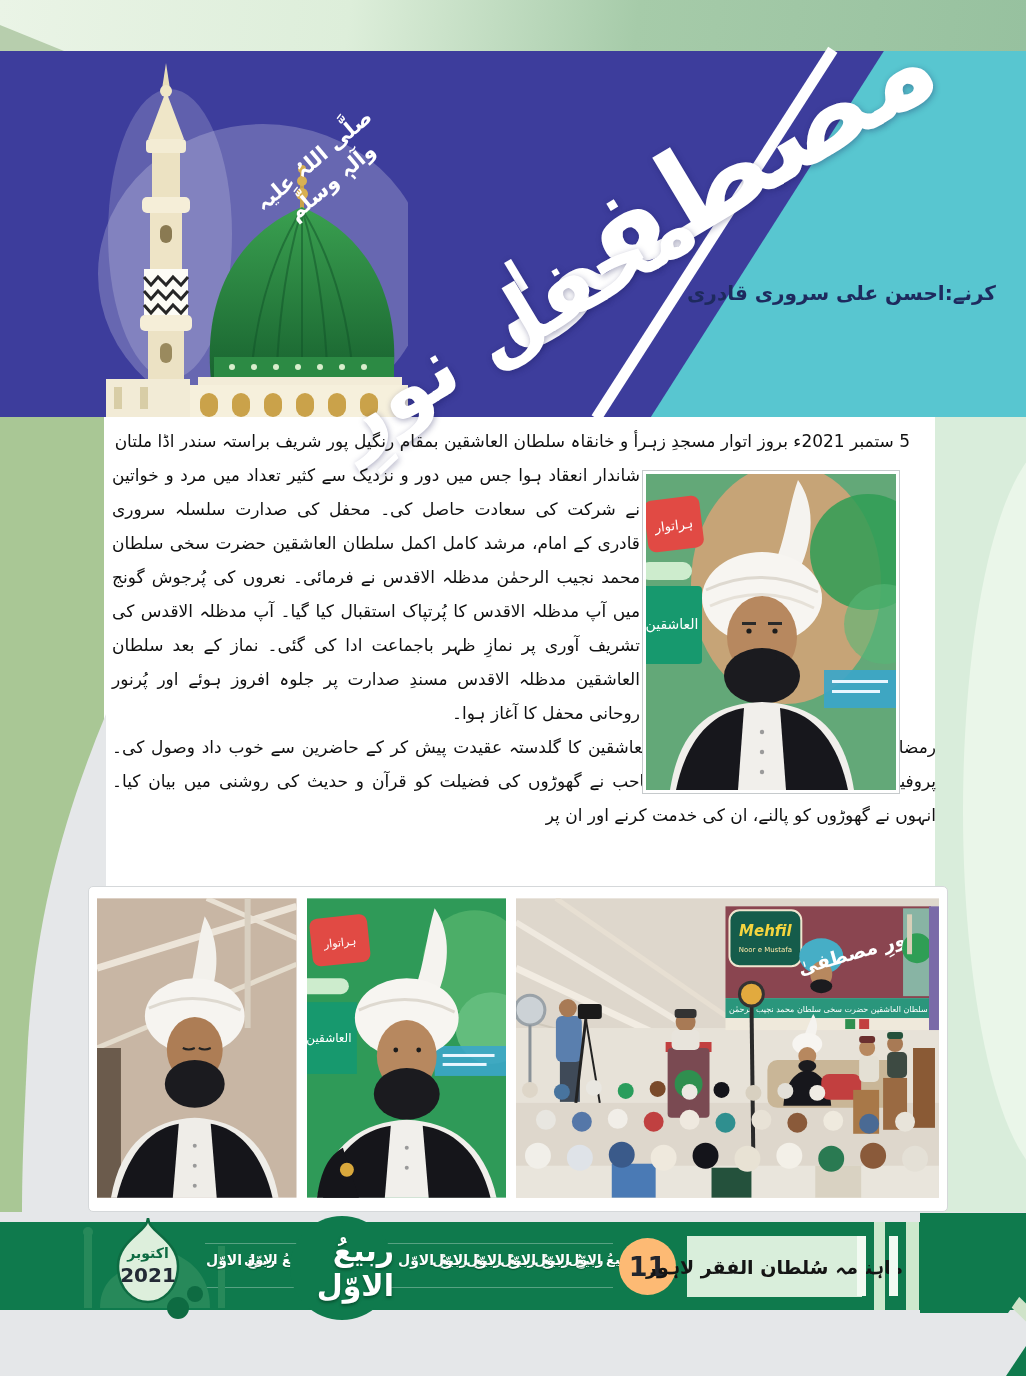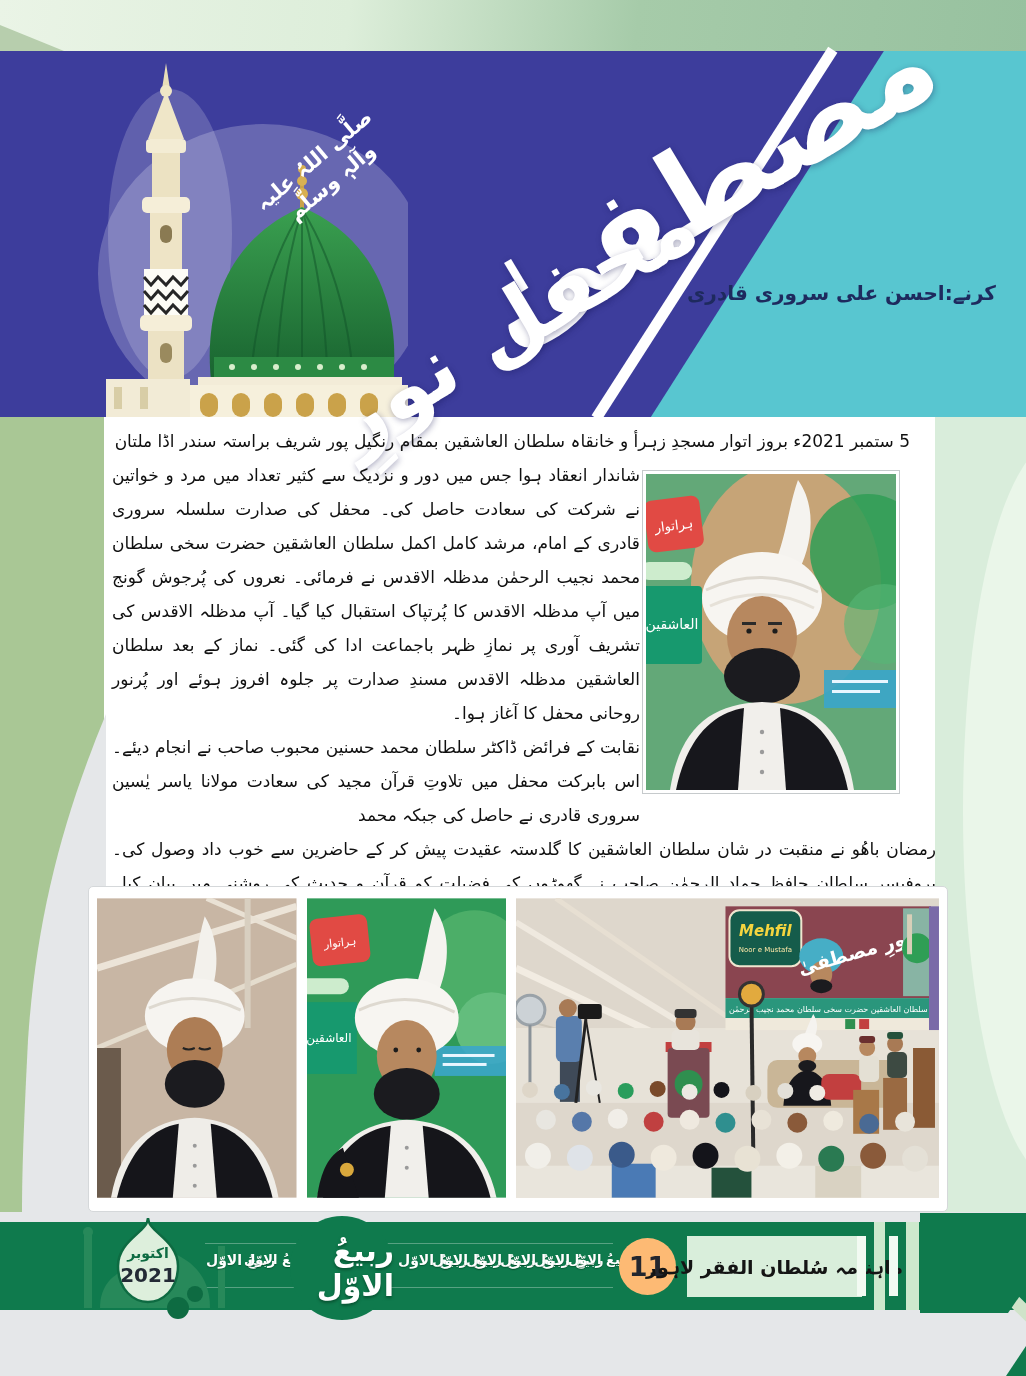--- a/index.html
+++ b/index.html
@@ -175,21 +175,20 @@
     <path d="M106,14 C62,120 36,220 28,340 C24,420 22,468 22,512 L106,512 Z" fill="#e5e7e9"></path>
   </svg>
   <div class="mint-col">
     <div class="mint-light"></div>
   </div>
   <div class="gray-bottom"></div>
 
   <div class="article" dir="rtl">
     <div class="seg-lead">5 ستمبر 2021ء بروز اتوار مسجدِ زہرأ و خانقاہ سلطان العاشقین بمقام رنگیل پور شریف براستہ سندر اڈا ملتان روڈ لاہور میں محفل نورِ مصطفیٰؐ کا</div>
     <div class="seg-narrow">شاندار انعقاد ہوا جس میں دور و نزدیک سے کثیر تعداد میں مرد و خواتین نے شرکت کی سعادت حاصل کی۔ محفل کی صدارت سلسلہ سروری قادری کے امام، مرشد کامل اکمل سلطان العاشقین حضرت سخی سلطان محمد نجیب الرحمٰن مدظلہ الاقدس نے فرمائی۔ نعروں کی پُرجوش گونج میں آپ مدظلہ الاقدس کا پُرتپاک استقبال کیا گیا۔ آپ مدظلہ الاقدس کی تشریف آوری پر نمازِ ظہر باجماعت ادا کی گئی۔ نماز کے بعد سلطان العاشقین مدظلہ الاقدس مسندِ صدارت پر جلوہ افروز ہوئے اور پُرنور روحانی محفل کا آغاز ہوا۔</div>
-    <div class="seg-narrow">نقابت کے فرائض ڈاکٹر سلطان محمد حسنین محبوب صاحب نے انجام دیئے۔ اس بابرکت محفل میں تلاوتِ قرآن مجید کی سعادت مولانا یاسر یٰسین سروری قادری نے حاصل کی جبکہ محمد</div>
     <div class="seg-wide">رمضان باھُو نے منقبت در شان سلطان العاشقین کا گلدستہ عقیدت پیش کر کے حاضرین سے خوب داد وصول کی۔ پروفیسر سلطان حافظ حماد الرحمٰن صاحب نے گھوڑوں کی فضیلت کو قرآن و حدیث کی روشنی میں بیان کیا۔ انہوں نے گھوڑوں کو پالنے، ان کی خدمت کرنے اور ان پر</div>
   </div>
 
   <div class="portrait-frame">
     <svg width="250" height="316" viewBox="0 0 250 316">
       <rect width="250" height="316" fill="#63a878"></rect>
       <ellipse cx="140" cy="110" rx="95" ry="120" fill="#d7a377" opacity="0.85"></ellipse>
       <circle cx="222" cy="78" r="58" fill="#2f9e55" opacity="0.85"></circle>
       <circle cx="238" cy="150" r="40" fill="#57b877" opacity="0.6"></circle>
       <g transform="rotate(-7 28 52)">

